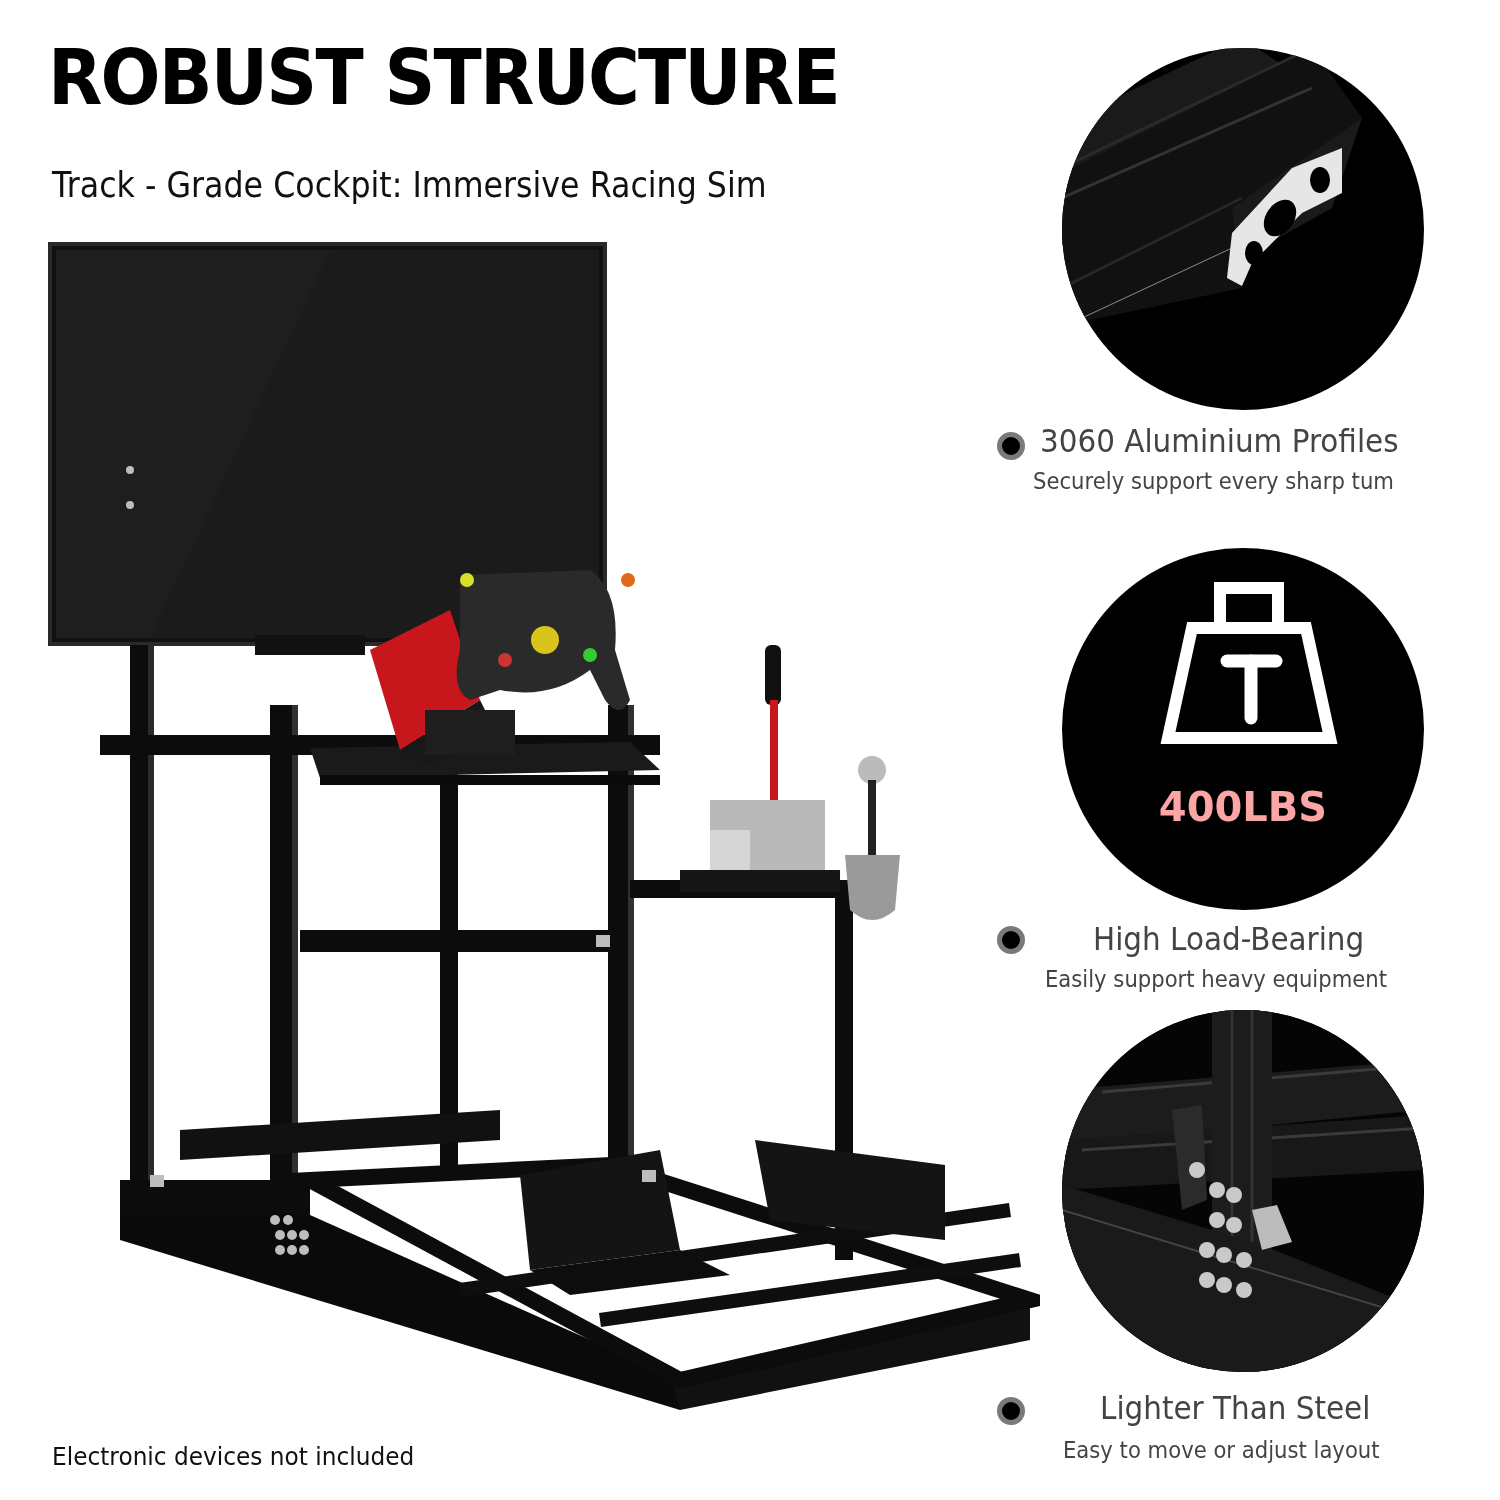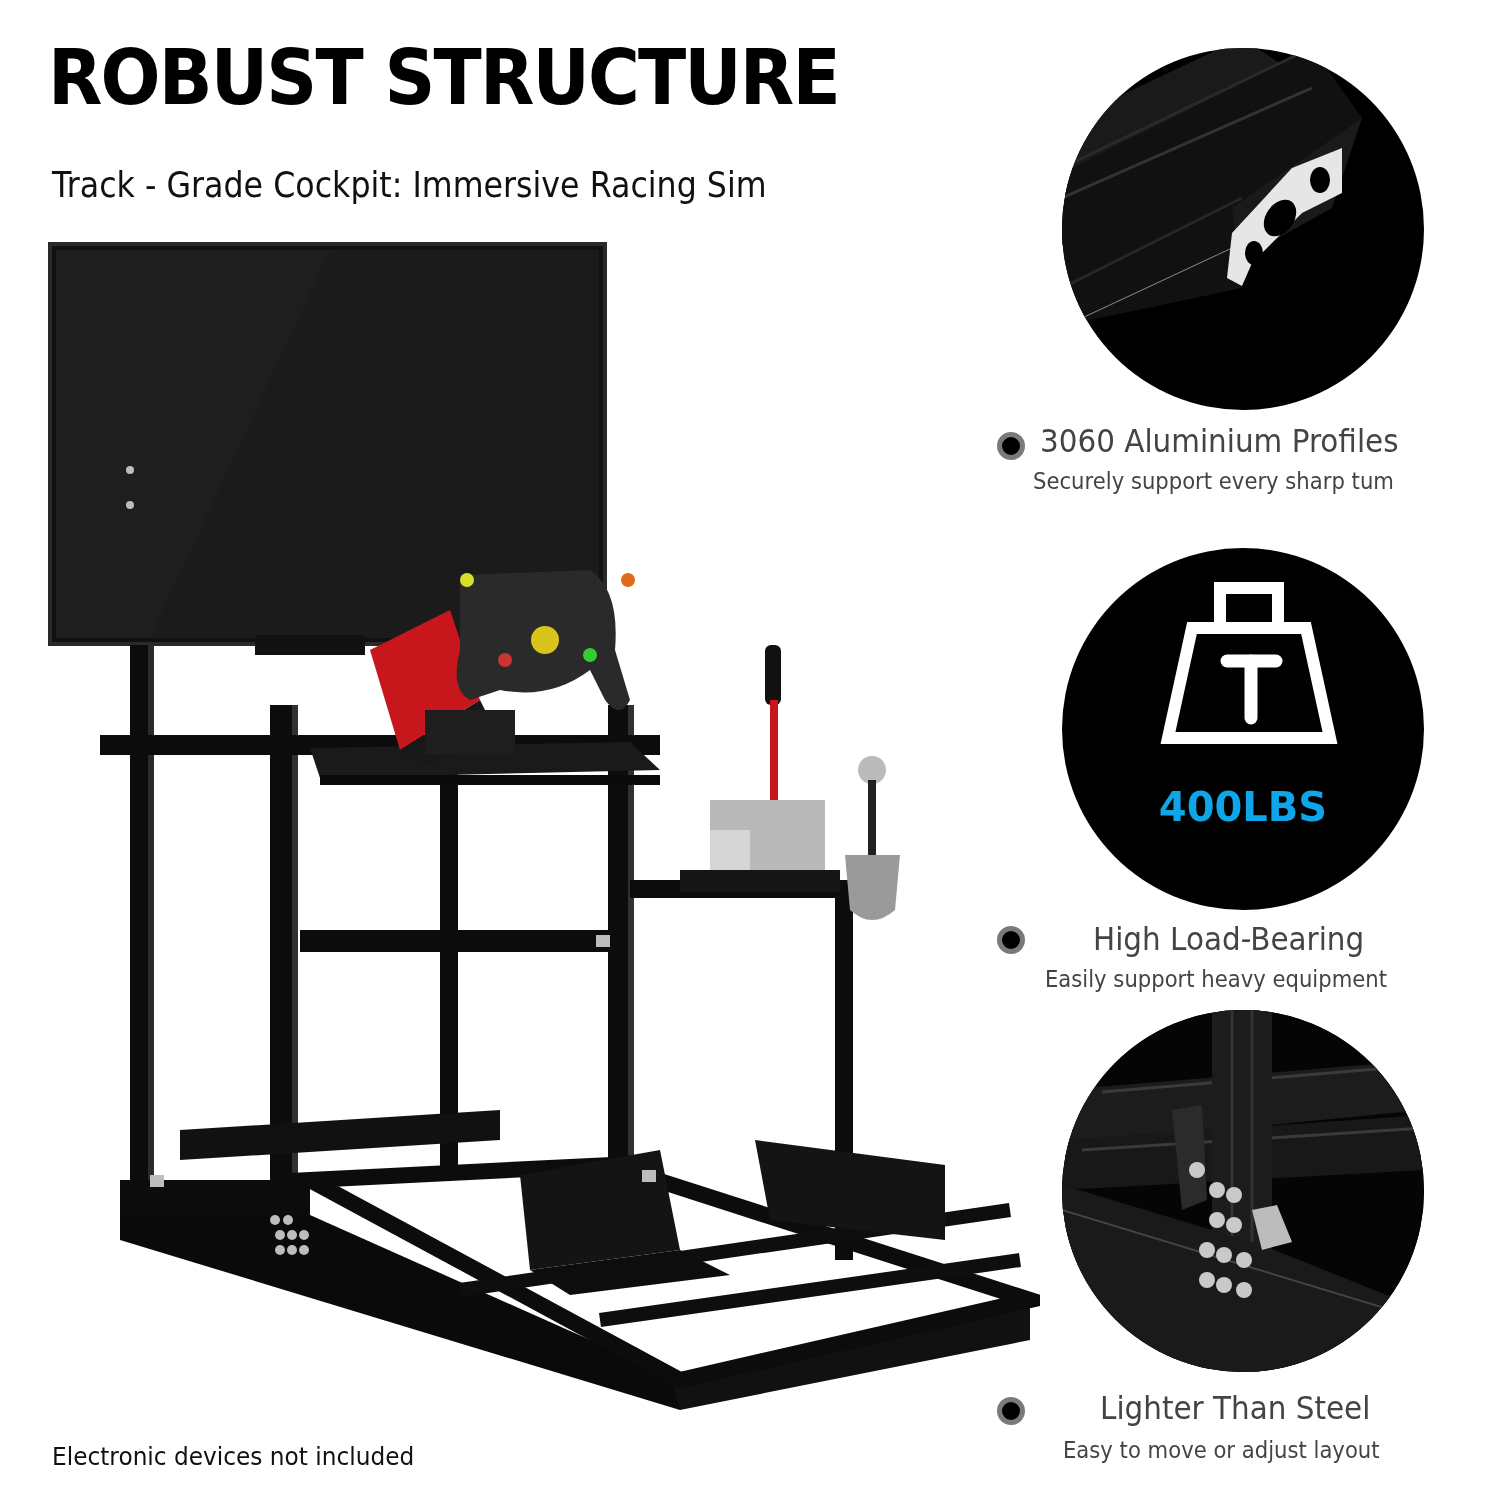--- a/index.html
+++ b/index.html
@@ -45,21 +45,21 @@
     .feature .sub {
       position: absolute; font-size: 23px; color: #444; white-space: nowrap;
       font-family: "DejaVu Sans", sans-serif;
     }
     .f1 { top: 420px; } .f1 .bullet { top: 12px; } .f1 .head { left: 45px; top: 2px; transform: scaleX(0.92); transform-origin: left top; } .f1 .sub { left: 38px; top: 48px; transform: scaleX(0.92); transform-origin: left top; }
     .f2 { top: 918px; } .f2 .bullet { top: 8px; } .f2 .head { left: 98px; top: 2px; transform: scaleX(0.92); transform-origin: left top; } .f2 .sub { left: 50px; top: 48px; transform: scaleX(0.92); transform-origin: left top; }
     .f3 { top: 1387px; } .f3 .bullet { top: 10px; } .f3 .head { left: 105px; top: 2px; transform: scaleX(0.92); transform-origin: left top; } .f3 .sub { left: 68px; top: 50px; transform: scaleX(0.92); transform-origin: left top; }
 
     .weight-label {
       position: absolute; left: 0; width: 362px; top: 236px; text-align: center;
-      color: #0ea5e9; font-size: 40px; font-weight: bold; font-family: "DejaVu Sans", sans-serif;
+      color: #fca5a5; font-size: 40px; font-weight: bold; font-family: "DejaVu Sans", sans-serif;
     }
   </style>
 </head>
 <body>
 
 <h1 class="title">ROBUST STRUCTURE</h1>
 <div class="subtitle">Track - Grade Cockpit: Immersive Racing Sim</div>
 
 <div class="product">
   <svg width="1010" height="1180" viewBox="0 0 1010 1180" xmlns="http://www.w3.org/2000/svg">

